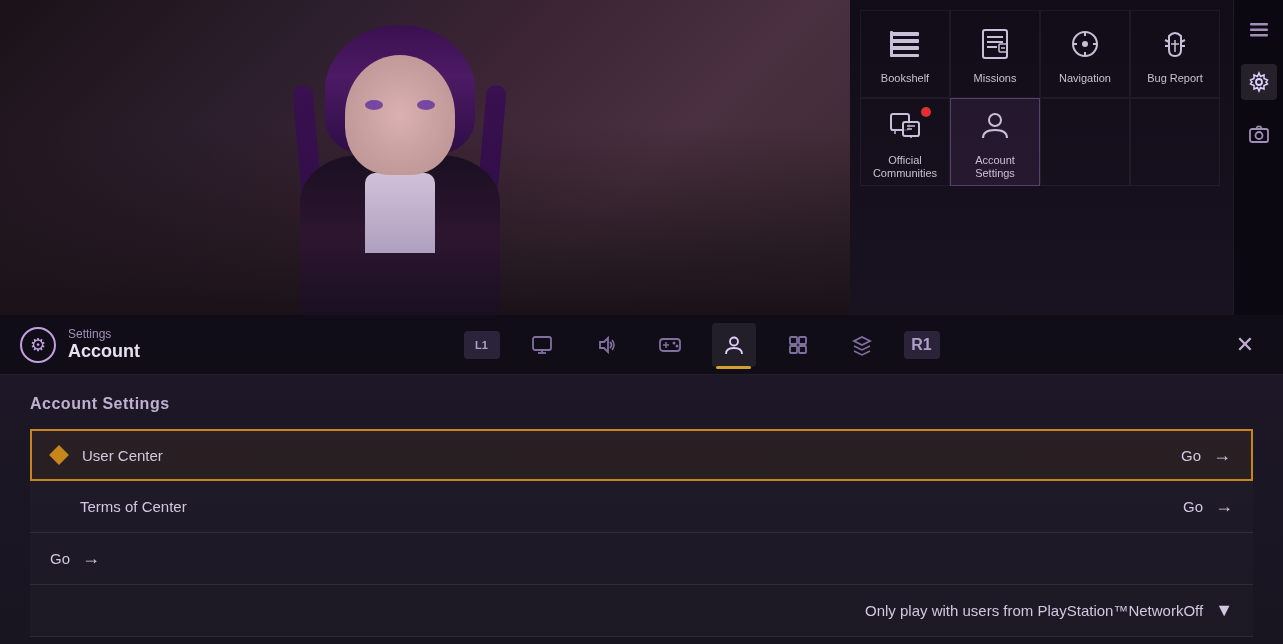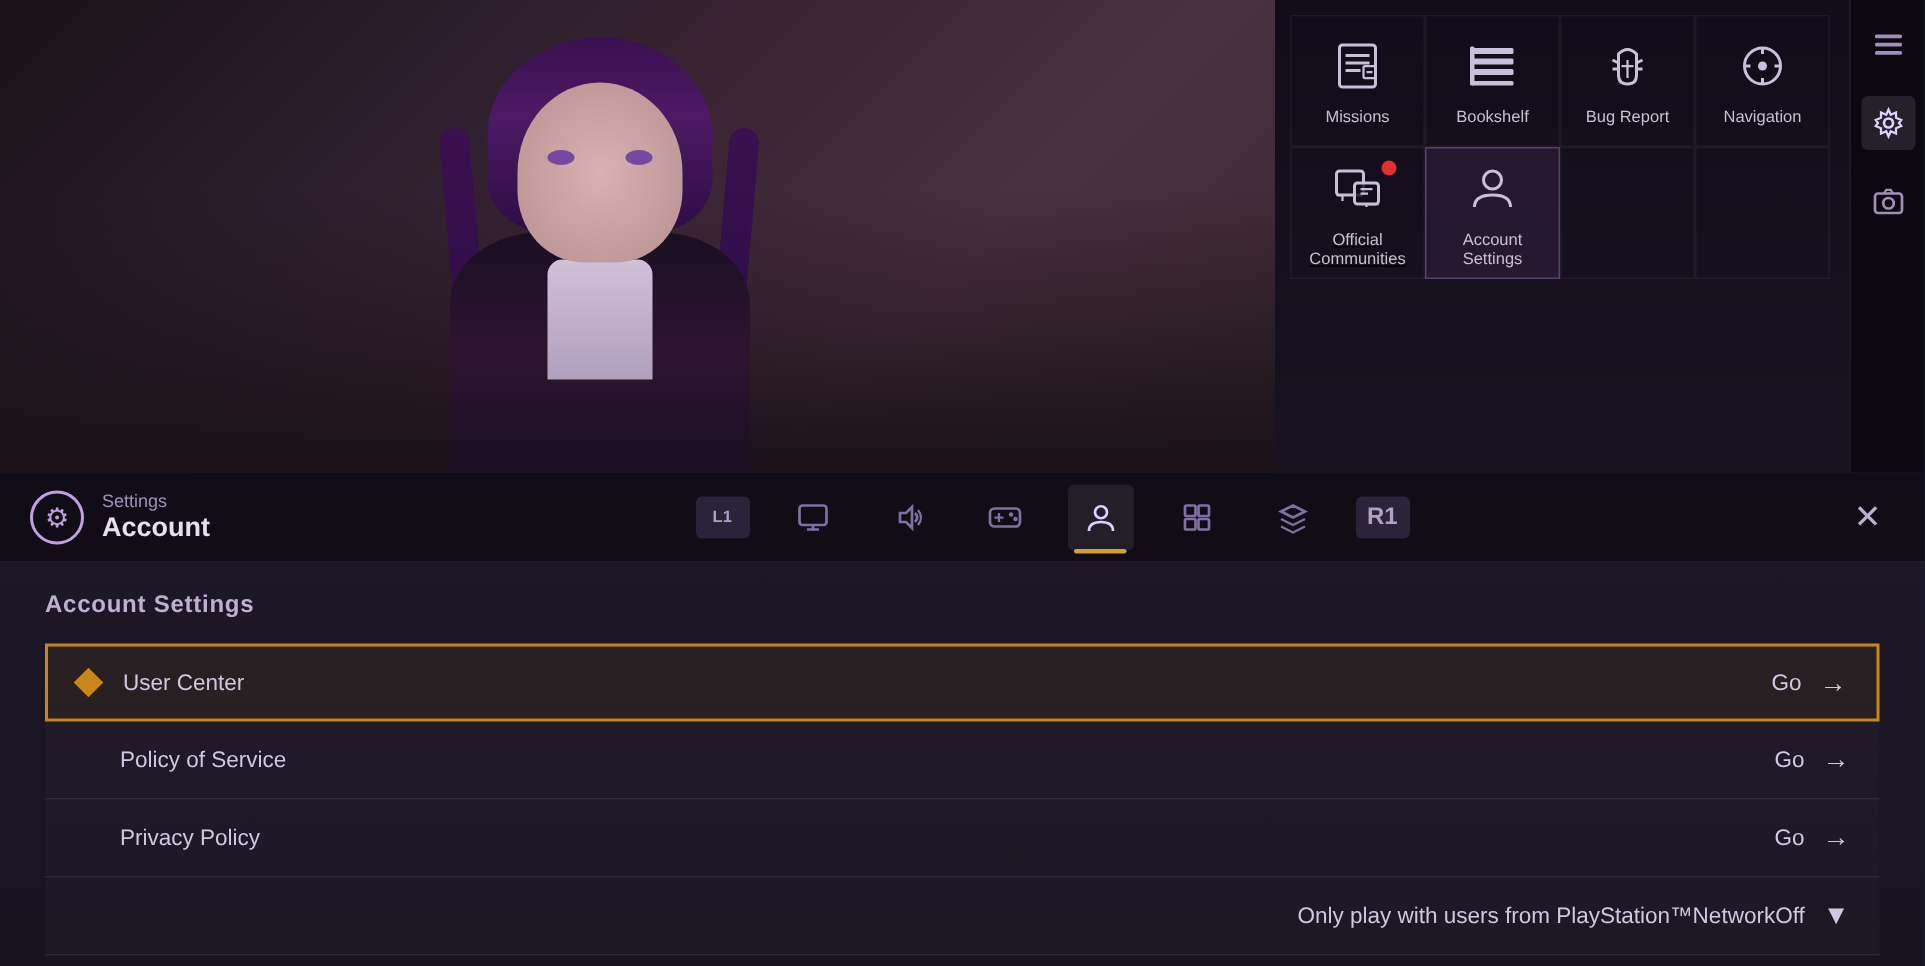--- a/index.html
+++ b/index.html
@@ -312,77 +312,77 @@
 
 <div style="position:absolute; top:0; left:850px; width:383px; height:315px; background:linear-gradient(180deg,rgba(18,12,25,0.97) 0%,rgba(25,18,32,0.99) 100%);">
 
   <div class="icon-grid-wrap">
 
     <div class="icon-row">
 
       <div class="icon-cell">
         <div class="icon-symbol">
           <svg viewBox="0 0 36 36" fill="none" xmlns="http://www.w3.org/2000/svg">
+            <rect x="4" y="6" width="28" height="4" rx="1" fill="#c8c0d8"></rect>
+            <rect x="4" y="13" width="28" height="4" rx="1" fill="#c8c0d8"></rect>
+            <rect x="4" y="20" width="28" height="4" rx="1" fill="#c8c0d8"></rect>
+            <rect x="4" y="28" width="28" height="3" rx="1" fill="#c8c0d8"></rect>
+            <rect x="3" y="5" width="3" height="26" rx="1" fill="#c8c0d8"></rect>
+          </svg>
+        </div>
+        <span class="icon-label">Bookshelf</span>
+      </div>
+
+      <div class="icon-cell">
+        <div class="icon-symbol">
+          <svg viewBox="0 0 36 36" fill="none" xmlns="http://www.w3.org/2000/svg">
             <rect x="6" y="4" width="24" height="28" rx="2" stroke="#c8c0d8" stroke-width="2" fill="none"></rect>
             <line x1="10" y1="11" x2="26" y2="11" stroke="#c8c0d8" stroke-width="2"></line>
             <line x1="10" y1="16" x2="26" y2="16" stroke="#c8c0d8" stroke-width="2"></line>
             <line x1="10" y1="21" x2="20" y2="21" stroke="#c8c0d8" stroke-width="2"></line>
             <rect x="22" y="18" width="8" height="8" rx="1" fill="none" stroke="#c8c0d8" stroke-width="1.5"></rect>
             <line x1="24" y1="22" x2="28" y2="22" stroke="#c8c0d8" stroke-width="1.5"></line>
           </svg>
         </div>
         <span class="icon-label">Missions</span>
       </div>
 
       <div class="icon-cell">
         <div class="icon-symbol">
           <svg viewBox="0 0 36 36" fill="none" xmlns="http://www.w3.org/2000/svg">
-            <rect x="4" y="6" width="28" height="4" rx="1" fill="#c8c0d8"></rect>
-            <rect x="4" y="13" width="28" height="4" rx="1" fill="#c8c0d8"></rect>
-            <rect x="4" y="20" width="28" height="4" rx="1" fill="#c8c0d8"></rect>
-            <rect x="4" y="28" width="28" height="3" rx="1" fill="#c8c0d8"></rect>
-            <rect x="3" y="5" width="3" height="26" rx="1" fill="#c8c0d8"></rect>
+            <circle cx="18" cy="18" r="12" stroke="#c8c0d8" stroke-width="2" fill="none"></circle>
+            <circle cx="18" cy="18" r="3" fill="#c8c0d8"></circle>
+            <line x1="18" y1="6" x2="18" y2="10" stroke="#c8c0d8" stroke-width="2"></line>
+            <line x1="18" y1="26" x2="18" y2="30" stroke="#c8c0d8" stroke-width="2"></line>
+            <line x1="6" y1="18" x2="10" y2="18" stroke="#c8c0d8" stroke-width="2"></line>
+            <line x1="26" y1="18" x2="30" y2="18" stroke="#c8c0d8" stroke-width="2"></line>
           </svg>
         </div>
-        <span class="icon-label">Bookshelf</span>
+        <span class="icon-label">Navigation</span>
       </div>
 
       <div class="icon-cell">
         <div class="icon-symbol">
           <svg viewBox="0 0 36 36" fill="none" xmlns="http://www.w3.org/2000/svg">
             <path d="M12 10 Q18 4 24 10 L24 24 Q24 30 18 30 Q12 30 12 24 Z" stroke="#c8c0d8" stroke-width="2" fill="none"></path>
             <line x1="18" y1="14" x2="18" y2="26" stroke="#c8c0d8" stroke-width="1.5"></line>
             <line x1="14" y1="18" x2="22" y2="18" stroke="#c8c0d8" stroke-width="1.5"></line>
             <line x1="8" y1="14" x2="12" y2="16" stroke="#c8c0d8" stroke-width="2"></line>
             <line x1="28" y1="14" x2="24" y2="16" stroke="#c8c0d8" stroke-width="2"></line>
             <line x1="8" y1="20" x2="12" y2="20" stroke="#c8c0d8" stroke-width="2"></line>
             <line x1="28" y1="20" x2="24" y2="20" stroke="#c8c0d8" stroke-width="2"></line>
           </svg>
         </div>
         <span class="icon-label">Bug Report</span>
       </div>
-
-      <div class="icon-cell">
-        <div class="icon-symbol">
-          <svg viewBox="0 0 36 36" fill="none" xmlns="http://www.w3.org/2000/svg">
-            <circle cx="18" cy="18" r="12" stroke="#c8c0d8" stroke-width="2" fill="none"></circle>
-            <circle cx="18" cy="18" r="3" fill="#c8c0d8"></circle>
-            <line x1="18" y1="6" x2="18" y2="10" stroke="#c8c0d8" stroke-width="2"></line>
-            <line x1="18" y1="26" x2="18" y2="30" stroke="#c8c0d8" stroke-width="2"></line>
-            <line x1="6" y1="18" x2="10" y2="18" stroke="#c8c0d8" stroke-width="2"></line>
-            <line x1="26" y1="18" x2="30" y2="18" stroke="#c8c0d8" stroke-width="2"></line>
-          </svg>
-        </div>
-        <span class="icon-label">Navigation</span>
-      </div>
     </div>
 
     <div class="icon-row">
 
-      <div class="icon-cell" style="position:relative;text-decoration:underline;">
+      <div class="icon-cell" style="position:relative;">
         <div class="badge-red"></div>
         <div class="icon-symbol">
           <svg viewBox="0 0 36 36" fill="none" xmlns="http://www.w3.org/2000/svg">
             <rect x="4" y="6" width="18" height="16" rx="2" stroke="#c8c0d8" stroke-width="2" fill="none"></rect>
             <path d="M8 26 L8 22 L4 22" stroke="#c8c0d8" stroke-width="1.5" fill="none"></path>
             <rect x="16" y="14" width="16" height="14" rx="2" stroke="#c8c0d8" stroke-width="2" fill="rgba(18,12,25,0.8)"></rect>
             <path d="M24 30 L24 28 L32 28" stroke="#c8c0d8" stroke-width="1.5" fill="none"></path>
             <line x1="20" y1="18" x2="28" y2="18" stroke="#c8c0d8" stroke-width="1.5"></line>
             <line x1="20" y1="21" x2="25" y2="21" stroke="#c8c0d8" stroke-width="1.5"></line>
           </svg>
@@ -514,27 +514,26 @@
     <div>
 
       <div class="settings-row highlighted">
         <div class="row-diamond"></div>
         <span class="row-label">User Center</span>
         <span class="row-value">Go</span>
         <span class="row-arrow">→</span>
       </div>
 
       <div class="settings-row">
-        <span class="row-label" style="padding-left:30px;">Policy of Service</span>
+        <span class="row-label" style="padding-left:30px;">Terms of Center</span>
         <span class="row-value">Go</span>
         <span class="row-arrow">→</span>
       </div>
 
       <div class="settings-row">
-        <span class="row-label" style="padding-left:30px;">Privacy Policy</span>
         <span class="row-value">Go</span>
         <span class="row-arrow">→</span>
       </div>
 
       <div class="settings-row">
         <span class="row-label" style="padding-left:30px;text-align:right;">Only play with users from PlayStation™Network</span>
         <span class="row-value">Off</span>
         <span class="row-dropdown">▼</span>
       </div>
 

